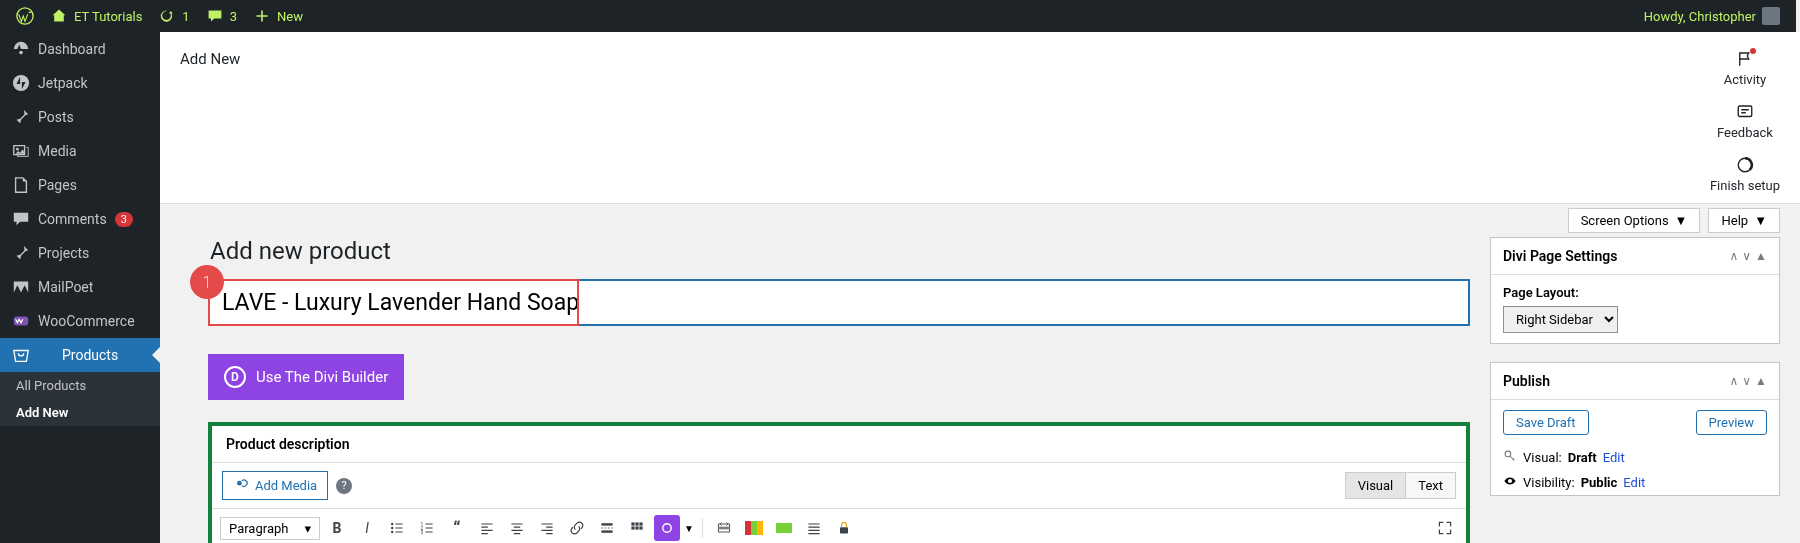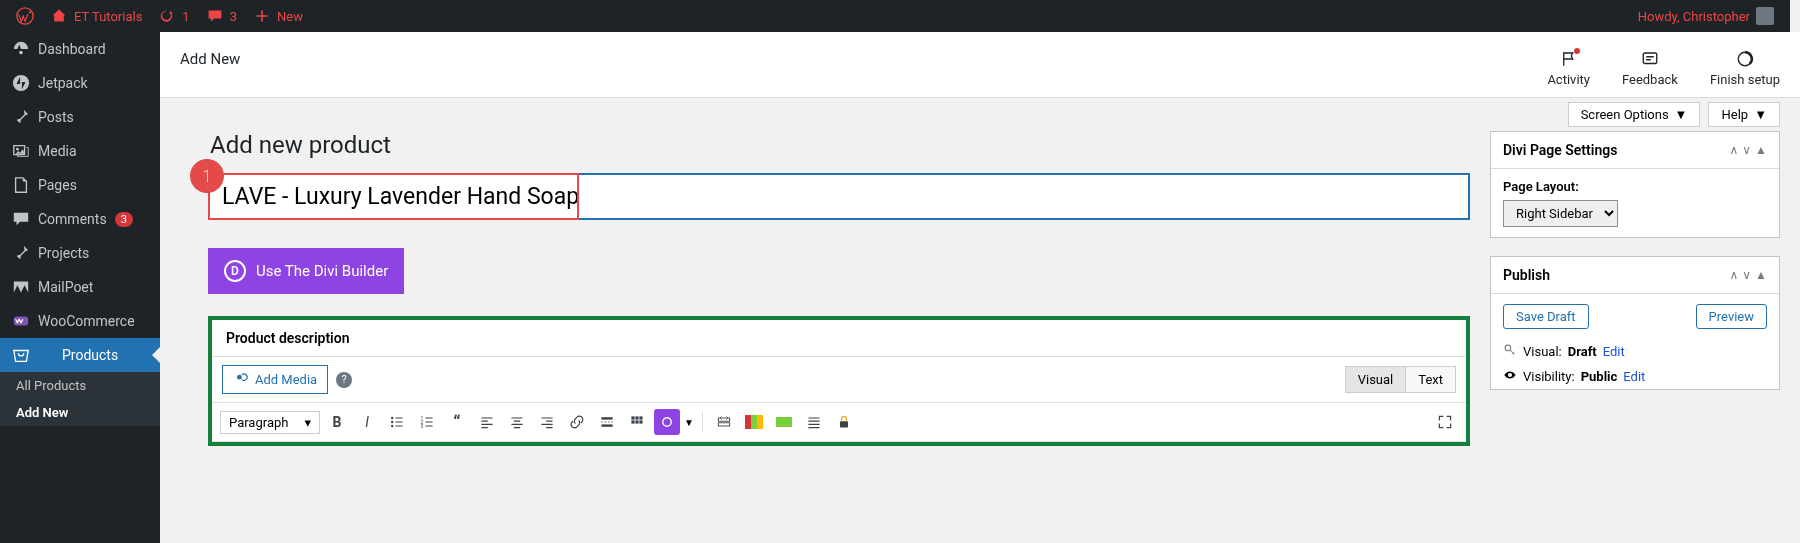--- a/index.html
+++ b/index.html
@@ -1,38 +1,38 @@
 <!DOCTYPE html>
 <html><head>
 <meta charset="utf-8">
 <style>
 * { box-sizing: border-box; margin: 0; padding: 0; font-family: -apple-system, BlinkMacSystemFont, "Segoe UI", Roboto, Arial, sans-serif; }
 body { background: #f1f1f1; overflow-x: hidden; }
 
 
-.admin-bar { position: fixed; top: 0; left: 0; right: 10px; height: 32px; background: #1d2327; color: #ef4444; display: flex; align-items: center; justify-content: space-between; font-size: 13px; z-index: 100; padding: 0 8px; }
+.admin-bar { position: fixed; top: 0; left: 0; right: 4px; height: 32px; background: #1d2327; color: #bef264; display: flex; align-items: center; justify-content: space-between; font-size: 13px; z-index: 100; padding: 0 8px; }
 .admin-bar-left, .admin-bar-right { display: flex; align-items: center; height: 100%; }
 .admin-bar-item { display: inline-flex; align-items: center; height: 100%; padding: 0 8px; cursor: pointer; gap: 6px; }
 .avatar-square { width: 18px; height: 18px; background: #6c7781; border-radius: 2px; }
 
 
 .sidebar { position: fixed; top: 32px; left: 0; bottom: 0; width: 160px; background: #1d2327; color: #c3c4c7; font-size: 14px; overflow-y: auto; }
 .sidebar-item { padding: 8px 12px; display: flex; align-items: center; gap: 8px; cursor: pointer; }
 .sidebar-item.current { background: #2271b1; color: #fff; position: relative; gap: 32px; }
 .sidebar-item.current::after { content: ""; position: absolute; right: 0; top: 50%; margin-top: -8px; border: 8px solid transparent; border-right-color: #f1f1f1; }
 .badge { background: #d63638; color: #fff; border-radius: 10px; font-size: 11px; padding: 1px 6px; }
 .sub-nav { background: #2c3338; }
 .sub-nav .sub-item { padding: 6px 12px 6px 16px; font-size: 13px; cursor: pointer; }
 .sub-nav .sub-item.current-sub { color: #fff; font-weight: 600; }
 
 
 .wrap { margin-left: 160px; padding-top: 32px; }
 .header-row { background: #fff; display: flex; justify-content: space-between; align-items: flex-start; padding: 18px 20px 10px 20px; border-bottom: 1px solid #dcdcde; }
 .header-left .page-sub { font-size: 15px; color: #1d2327; }
-.header-right { display: flex; gap: 32px; }
+.header-right { display: flex; gap: 16px; flex-direction: column; }
 .header-right-item { text-align: center; cursor: pointer; color: #23282d; font-size: 13px; display: flex; flex-direction: column; align-items: center; gap: 4px; }
 
 .screen-opts-row { display: flex; justify-content: flex-end; gap: 8px; padding: 0 20px; margin-top: 4px; }
 .screen-btn { background: #fff; border: 1px solid #ccc; font-size: 13px; padding: 4px 12px; cursor: pointer; display: inline-flex; align-items: center; gap: 6px; }
 
 .content { display: flex; gap: 20px; padding: 4px 20px 20px 20px; align-items: flex-start; margin-left: 28px; }
 .main-col { flex: 1; min-width: 0; }
 .side-col { width: 290px; }
 
 h1.page-title { font-size: 24px; font-weight: 400; color: #1d2327; margin: 0 0 14px 2px; }

